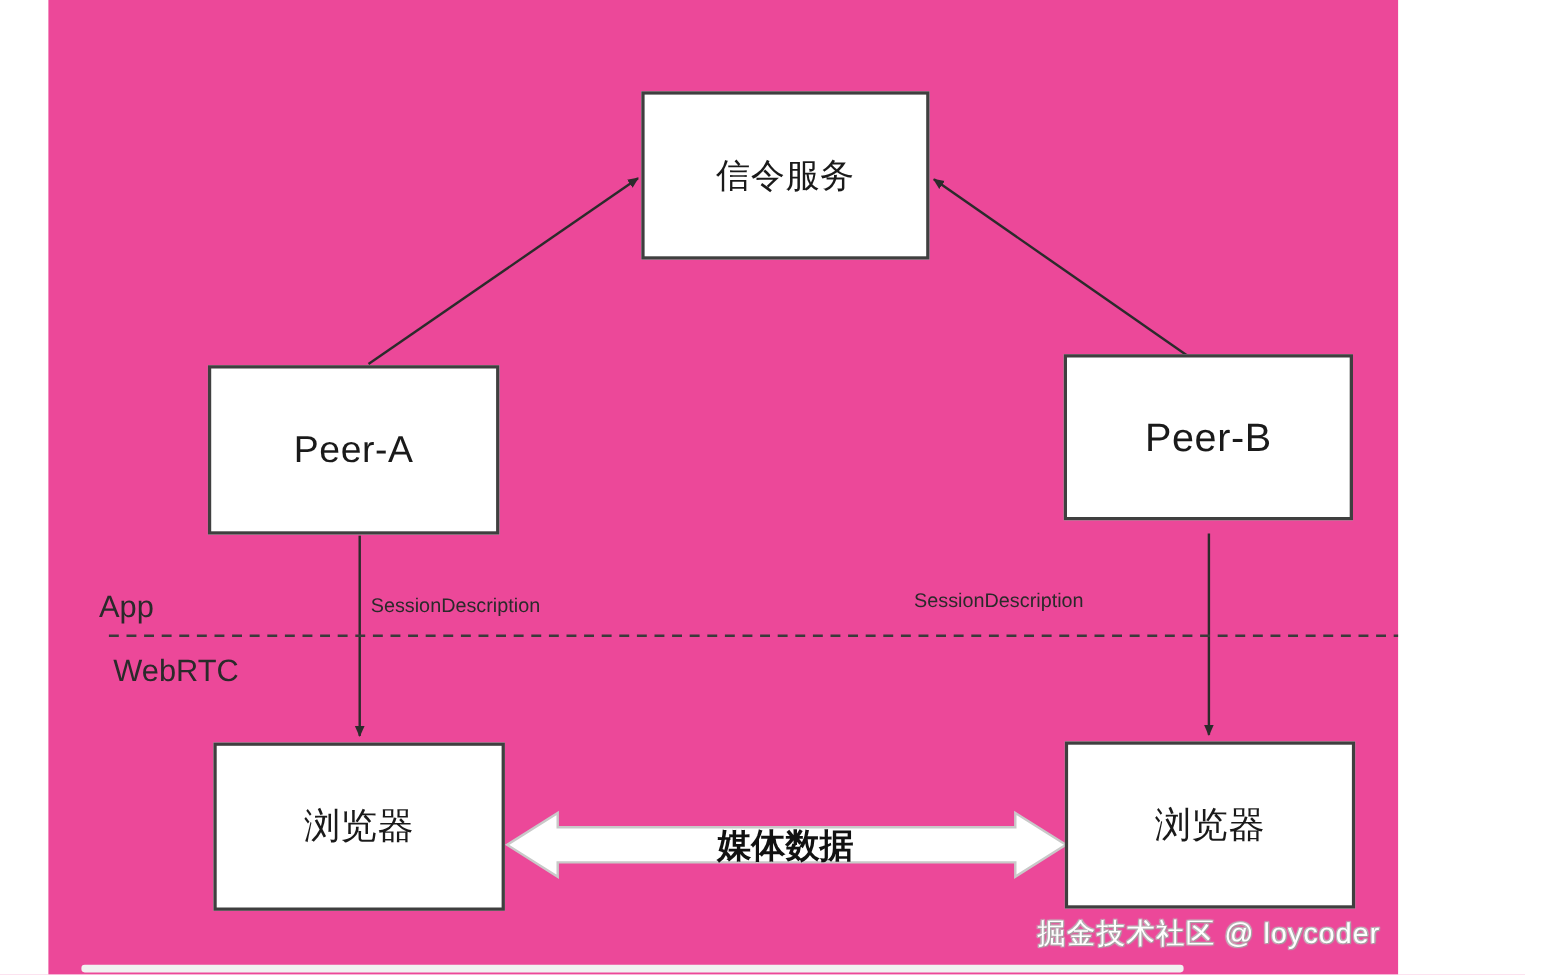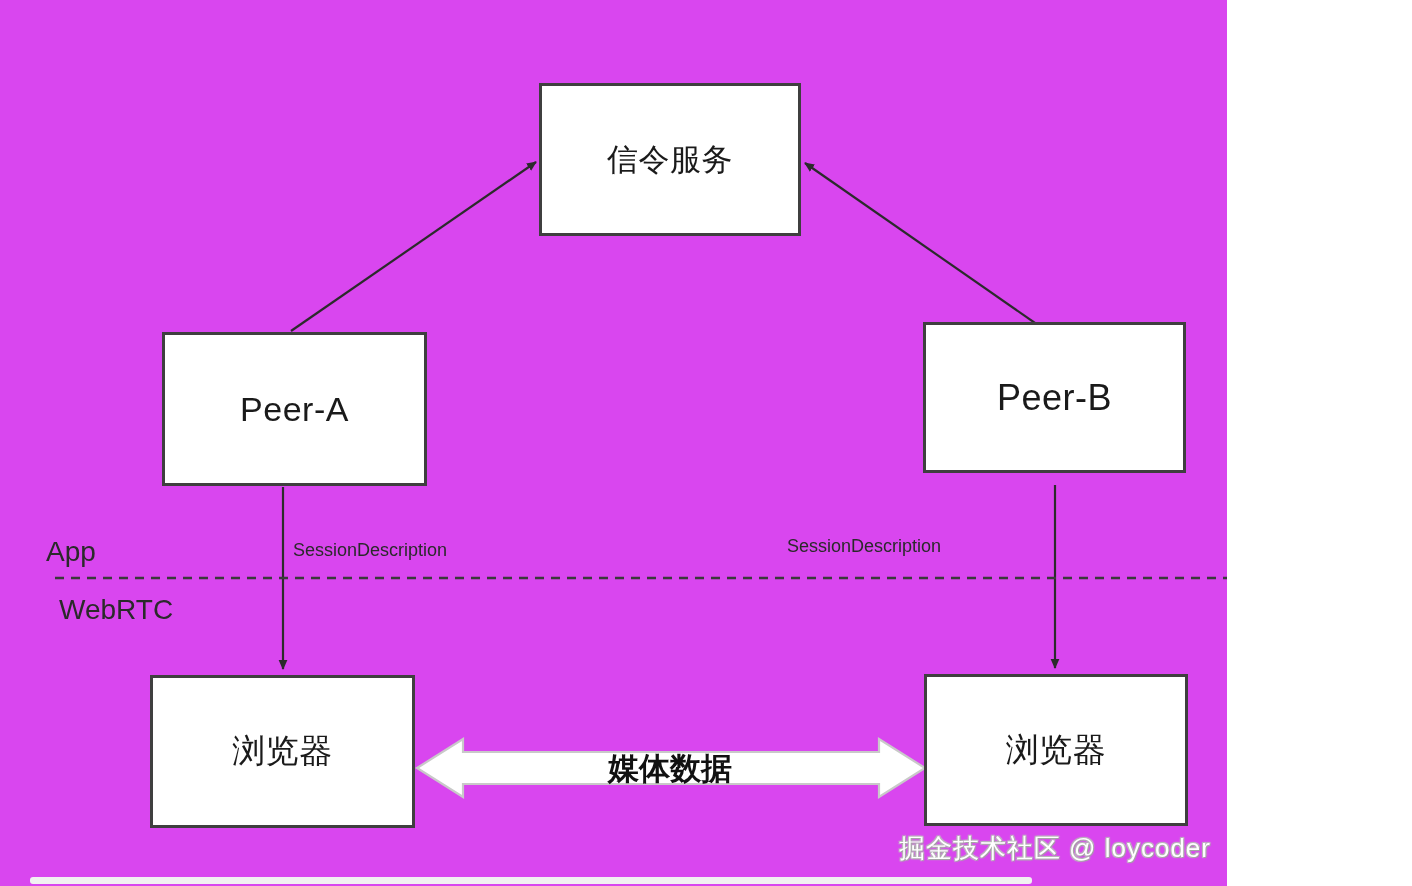--- a/index.html
+++ b/index.html
@@ -5,41 +5,42 @@
   html, body {
     margin: 0;
     padding: 0;
     background: #ffffff;
     font-family: "Liberation Sans", "DejaVu Sans", sans-serif;
   }
   .stage {
     position: relative;
     width: 1227px;
     height: 886px;
-    background: #d946ef;
+    background: #ec4899;
     overflow: hidden;
+    margin-left: 44px;
   }
   .svg-layer {
     position: absolute;
     left: 0; top: 0;
     width: 1412px; height: 886px;
   }
   .node {
     position: absolute;
     background: #ffffff;
     border: 3px solid #3f3f3f;
     display: flex;
     align-items: center;
     justify-content: center;
     box-sizing: border-box;
     color: #1a1a1a;
   }
   .node-label { letter-spacing: 0.5px; }
   .box-signaling { left: 539px; top: 83px;  width: 262px; height: 153px; font-size: 31px; }
-  .box-peer-a    { left: 162px; top: 332px; width: 265px; height: 154px; font-size: 34px; }
+  .box-peer-a    { left: 145px; top: 332px; width: 265px; height: 154px; font-size: 34px; }
   .box-peer-b    { left: 923px; top: 322px; width: 263px; height: 151px; font-size: 36px; }
   .box-browser-a { left: 150px; top: 675px; width: 265px; height: 153px; font-size: 33px; }
   .box-browser-b { left: 924px; top: 674px; width: 264px; height: 152px; font-size: 33px; }
 
   .layer-label {
     position: absolute;
     color: #2a2a2a;
     font-size: 28px;
   }
   .label-app    { left: 46px; top: 536px; text-align: center; }

